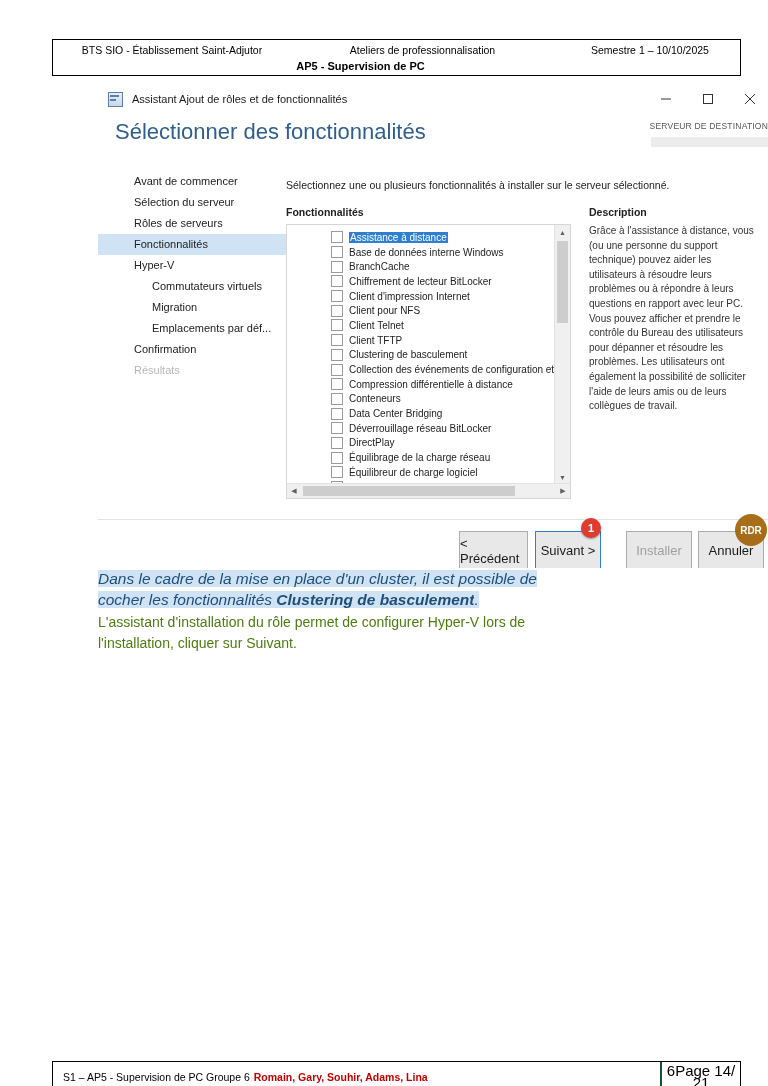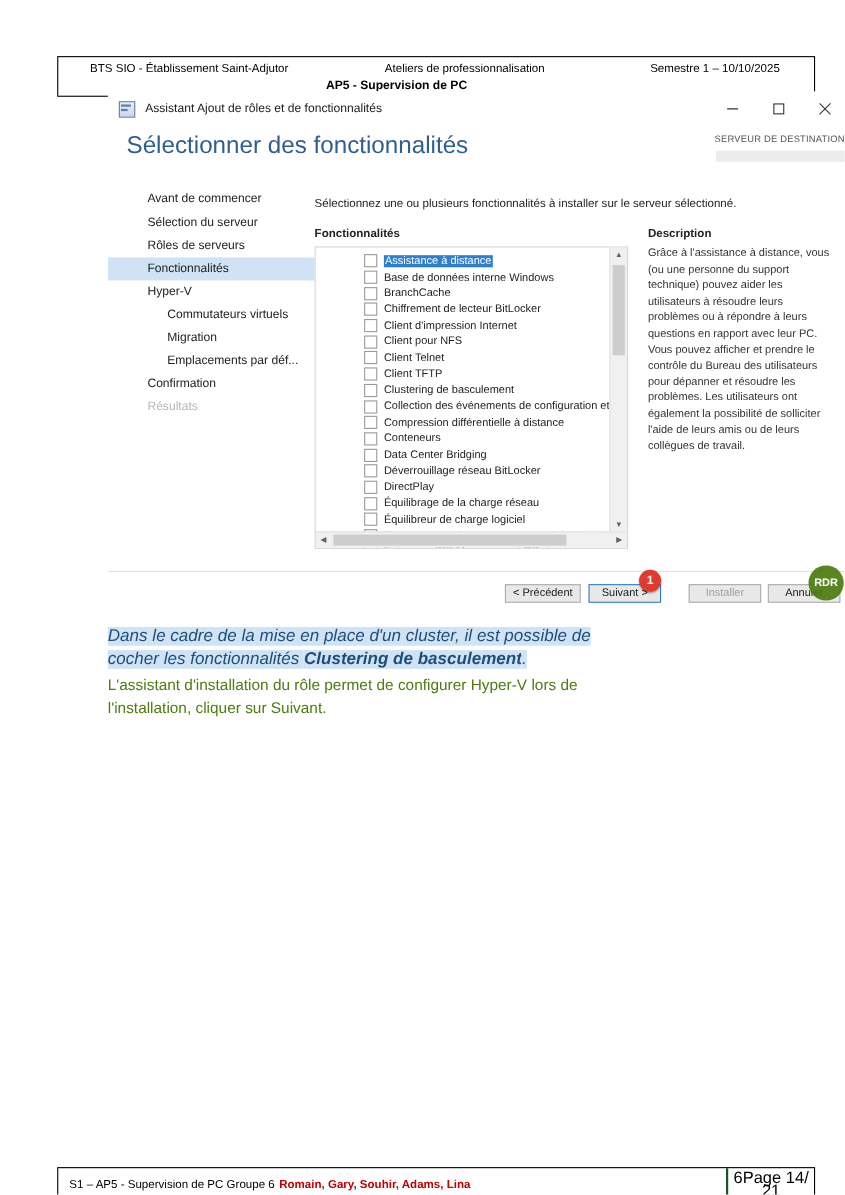--- a/index.html
+++ b/index.html
@@ -13,21 +13,21 @@
     position: relative;
     font-family: "Liberation Sans", sans-serif;
     color: #000;
     overflow: hidden;
   }
 
   
   .doc-header {
     position: absolute;
     left: 52px;
-    top: 51px;
+    top: 39px;
     width: 689px;
     border: 1px solid #000;
     box-sizing: border-box;
     display: flex;
     flex-direction: column;
     padding: 4px 0 3px 0;
   }
   .doc-header-row1 {
     display: flex;
     align-items: baseline;
@@ -312,24 +312,24 @@
     left: 0;
     right: 0;
     bottom: 0;
     height: 48px;
     border-top: 1px solid #e3e3e3;
     background: #fff;
   }
   .wz-btn {
     position: absolute;
     top: 11px;
-    height: 17px;
+    height: 39px;
     border: 1px solid #adadad;
     background: #e8e8e8;
-    font-size: 10px;
+    font-size: 13px;
     color: #1b1b1b;
     display: flex;
     align-items: center;
     justify-content: center;
     box-sizing: border-box;
   }
   .wz-btn.disabled { color: #a0a0a0; }
   .wz-btn.focus { border: 1px solid #2f7fd1; }
 
   .badge {
@@ -345,21 +345,21 @@
     align-items: center;
     justify-content: center;
     box-shadow: 0 1px 2px rgba(0,0,0,.4);
   }
   .rdr-logo {
     position: absolute;
     right: 4px;
     width: 32px;
     height: 32px;
     border-radius: 50%;
-    background: #4d7c0f;
+    background: #a16207;
     color: #fff;
     font-size: 10px;
     font-weight: bold;
     display: flex;
     align-items: center;
     justify-content: center;
     opacity: .92;
   }
 
   

